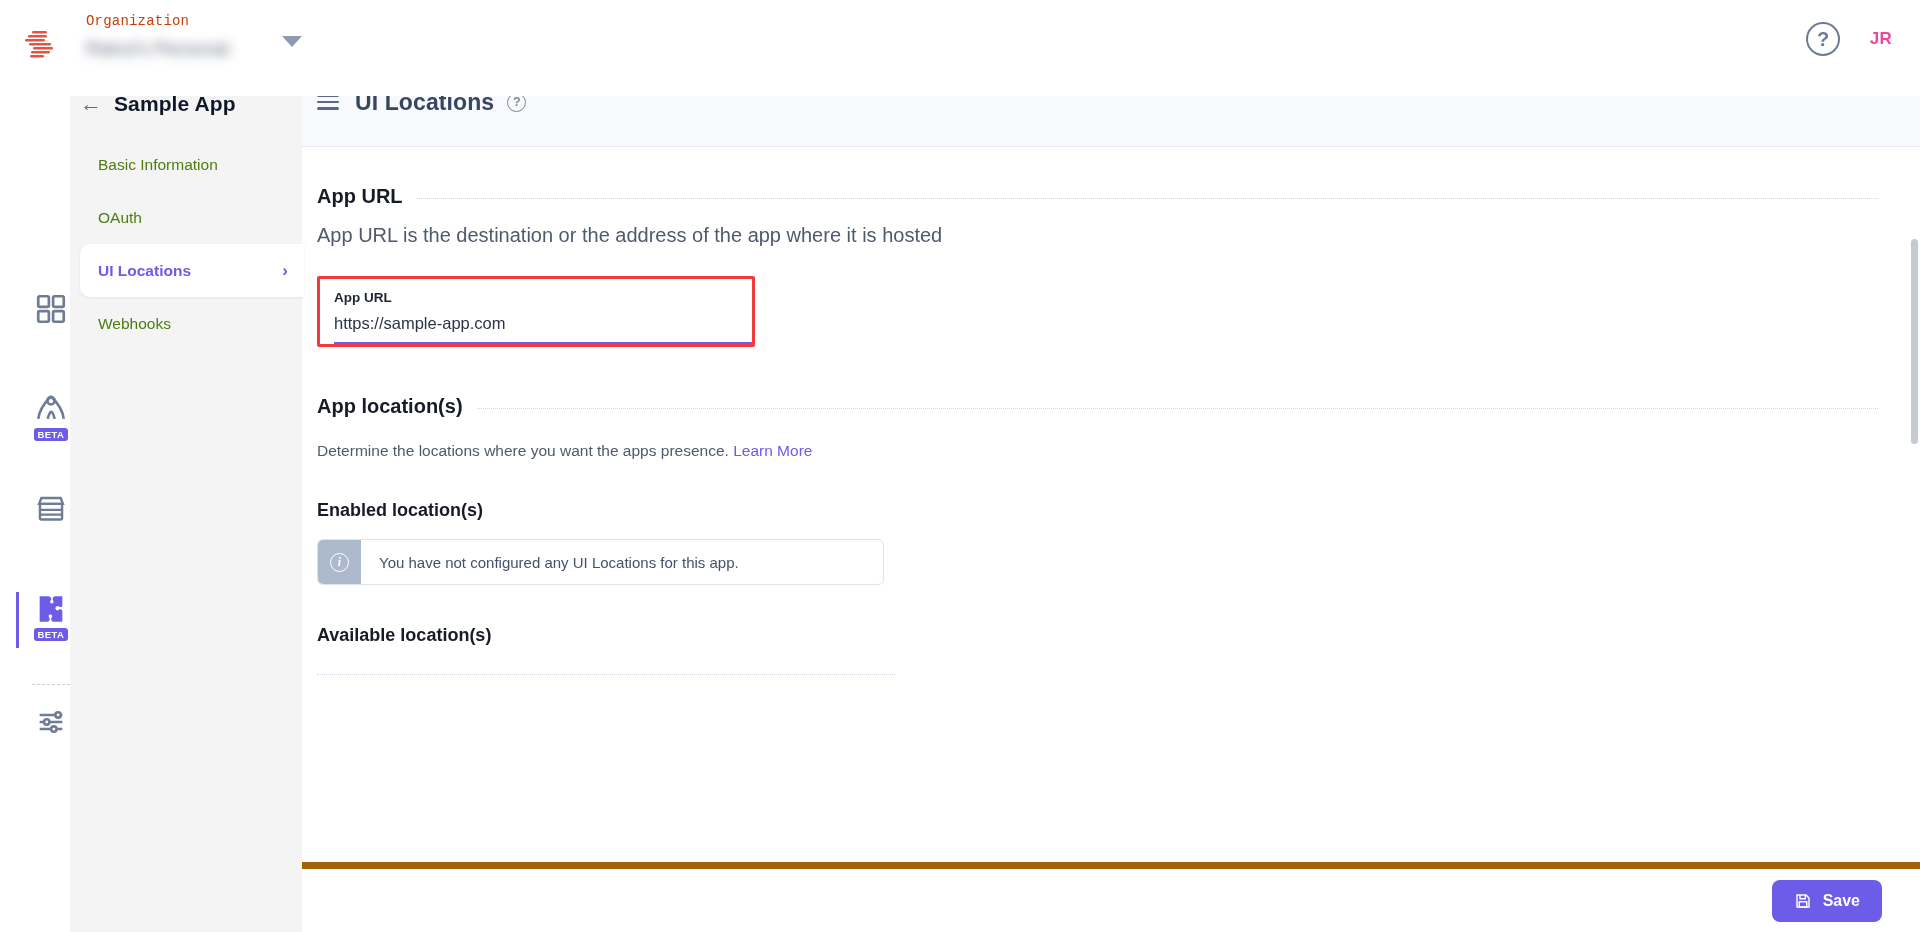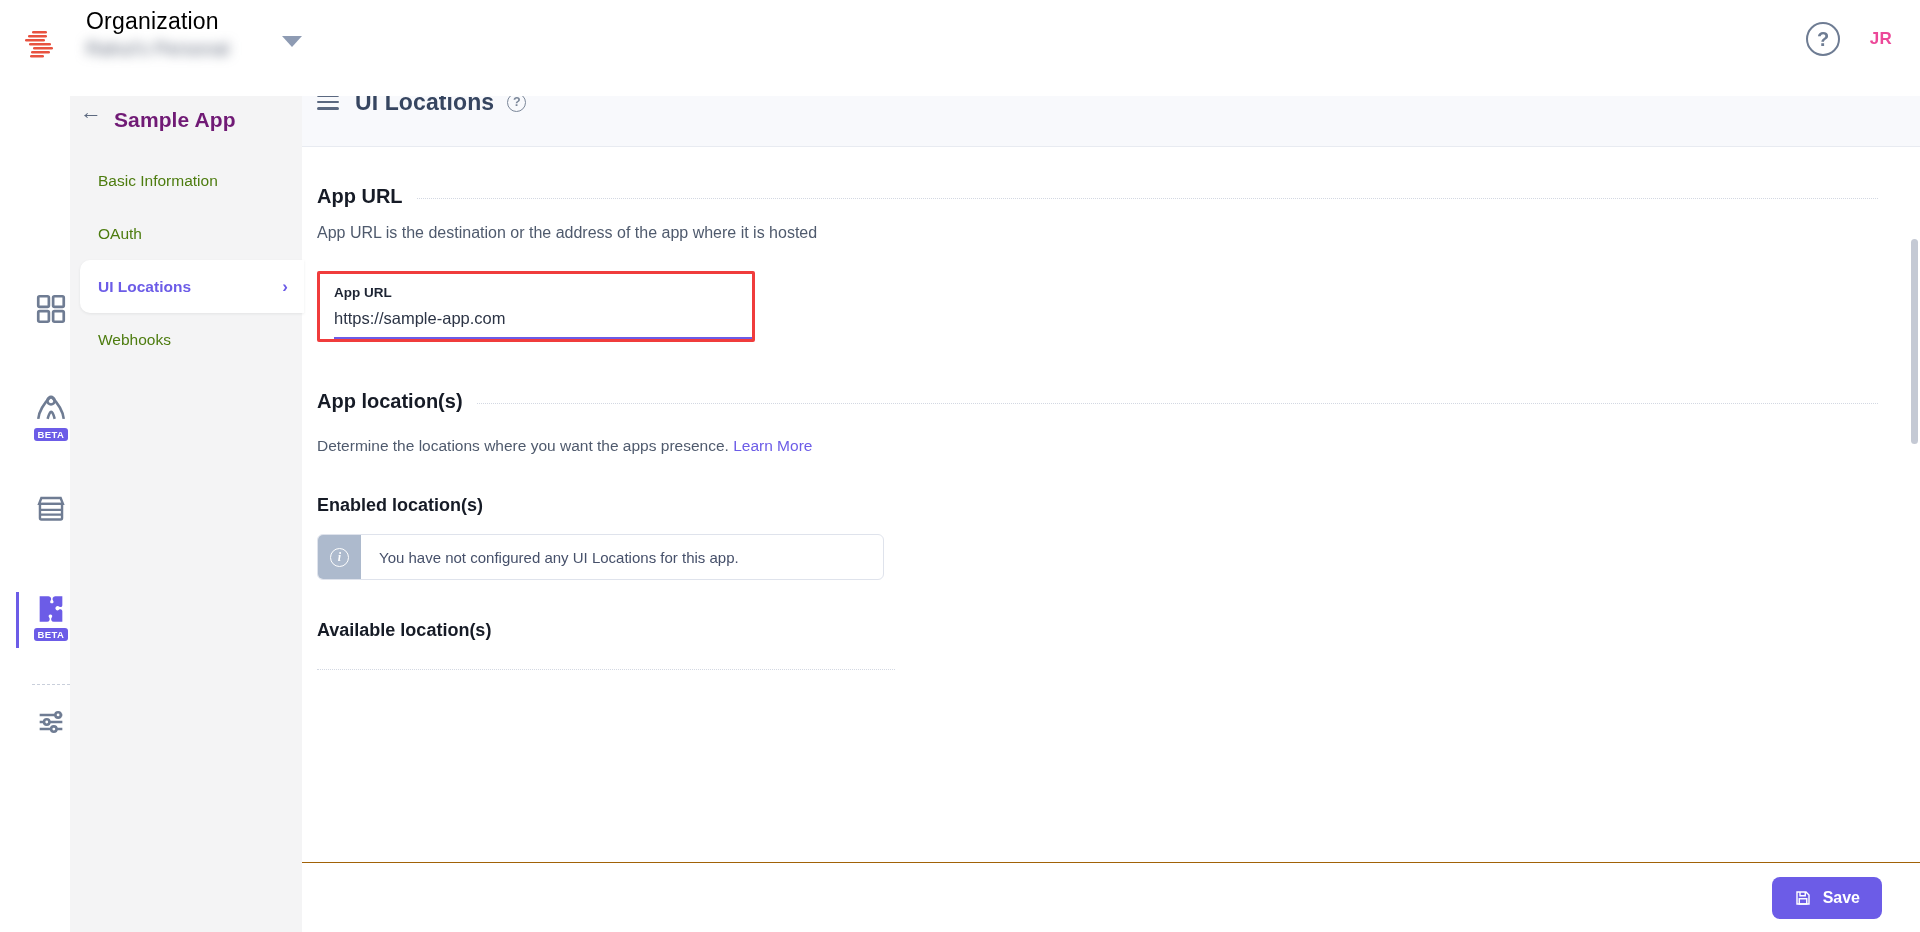--- a/index.html
+++ b/index.html
@@ -26,22 +26,23 @@
   .brand-logo {
     position: absolute; left: 16px; top: 22px;
     width: 48px; height: 48px;
     display: flex; align-items: center; justify-content: center;
   }
   .org-block {
     position: absolute; left: 86px; top: 10px;
     width: 230px; height: 60px;
   }
   .org-label {
-    font-size: 23px; color: #000000; letter-spacing: .2px;
+    font-size: 14px; color: #c2410c; letter-spacing: .2px;
     line-height: 22px;
+    font-family: Liberation Mono, monospace;
   }
   .org-value {
     margin-top: 4px;
     font-size: 19px; color: #5b6477;
     filter: blur(6px);
     user-select: none;
     width: 200px;
     line-height: 26px;
   }
   .org-caret {
@@ -113,23 +114,22 @@
   }
   .panel-head {
     display: flex; align-items: center; gap: 12px;
     padding: 34px 0 0 22px;
   }
   .back-arrow {
     color: #5d6a80; font-size: 22px; line-height: 1;
     cursor: pointer; font-weight: 400;
   }
   .panel-title {
-    font-size: 21px; font-weight: 700; color: #701a75;
+    font-size: 21px; font-weight: 700; color: #0f172a;
     letter-spacing: .1px;
-    margin-top: 16px;
   }
   .nav-list { margin-top: 22px; }
   .nav-item {
     position: relative;
     height: 53px; margin-left: 22px;
     display: flex; align-items: center;
     padding-left: 18px;
     font-size: 15.5px; color: #4d7c0f;
     cursor: pointer;
     border-radius: 10px 0 0 10px;
@@ -190,21 +190,21 @@
   .section-head {
     display: flex; align-items: center; gap: 14px;
   }
   .section-head h2 {
     font-size: 20px; font-weight: 700; color: #161b26;
     white-space: nowrap;
   }
   .dotted { flex: 1; border-top: 1.6px dotted #d3d8e2; margin-top: 4px; }
   .section-sub {
     margin-top: 16px;
-    font-size: 16px; color: #4f5a6d;
+    font-size: 20px; color: #4f5a6d;
   }
 
   
   .url-highlight {
     position: relative;
     margin-top: 29px;
     width: 438px;
     border: 3px solid #f03c3c;
     border-radius: 2px;
     padding: 0;
@@ -317,21 +317,21 @@
     width: 7px; height: 205px;
     background: #c4c9d4; border-radius: 4px;
     cursor: pointer;
   }
 
   
   .footer {
     position: absolute; left: 0; bottom: 0;
     width: 1618px; height: 70px;
     background: #ffffff;
-    border-top: 1px solid #a16207;
+    border-top: 7px solid #a16207;
     display: flex; align-items: center; justify-content: flex-end;
     padding-right: 38px;
   }
   .save-btn {
     background: #6c5ce7; color: #ffffff;
     border: none; border-radius: 8px;
     height: 42px; padding: 0 22px;
     display: flex; align-items: center; gap: 11px;
     font-family: "Liberation Sans", sans-serif;
     font-size: 16px; font-weight: 700;

